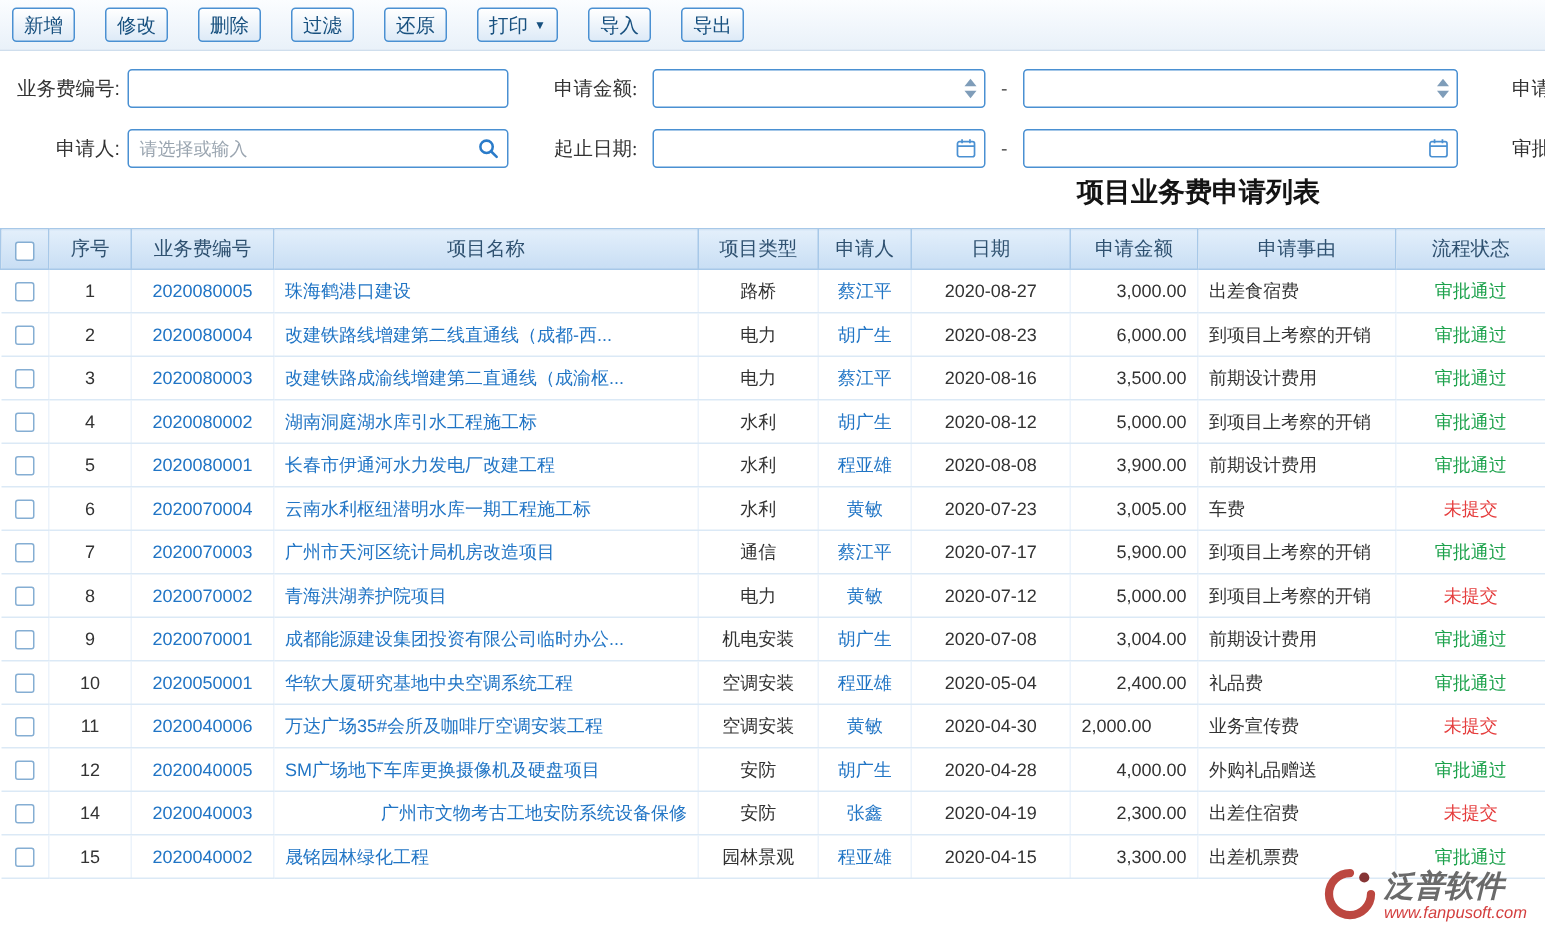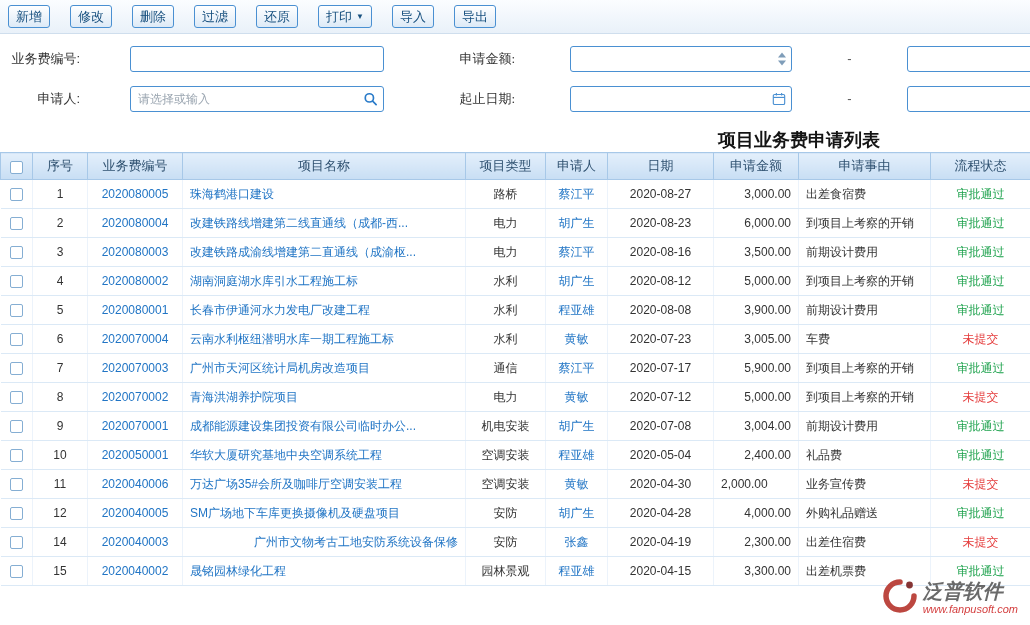--- a/index.html
+++ b/index.html
@@ -32,21 +32,21 @@
     display:flex; align-items:center; gap:4px;
     cursor:pointer; white-space:nowrap;
   }
   .caret { font-size:8px; color:#17507f; line-height:1; }
 
   
   .filters { padding-top:11px; background:#fff; }
   .filter-row {
     display:flex; align-items:center;
     height:27px; margin-bottom:13px;
-    white-space:nowrap; overflow:hidden;gap:45px;
+    white-space:nowrap; overflow:hidden;
   }
   .filter-row.last { margin-bottom:4px; }
   .flabel { font-size:13px; color:#333; }
   .l1 { flex:0 0 85px; text-align:right; padding-right:5px; }
   .l2 { flex:0 0 86px; margin-left:10px; text-align:right; padding-right:10px;font-family:Liberation Serif, serif; }
   .cutlabel { flex:0 0 auto; margin-left:36px; }
   .input {
     height:26px; border:1px solid var(--accent,#4a90d2);
     border-radius:3px; font-size:12px; padding:0 7px;
     color:#333; outline:none; font-family:inherit; background:#fff;
@@ -59,21 +59,21 @@
   .ficon { position:absolute; right:6px; top:50%; transform:translateY(-50%); display:flex; cursor:pointer; }
   .spin {
     position:absolute; right:6px; top:50%; transform:translateY(-50%);
     display:flex; flex-direction:column; gap:3px; cursor:pointer;
   }
   .spin .up { width:0; height:0; border-left:4px solid transparent; border-right:4px solid transparent; border-bottom:5px solid #7f9db9; }
   .spin .dn { width:0; height:0; border-left:4px solid transparent; border-right:4px solid transparent; border-top:5px solid #7f9db9; }
   .dash { flex:0 0 25px; text-align:center; color:#555; font-size:13px; }
 
   
-  .title-wrap { height:36px; display:flex; align-items:flex-end; }
+  .title-wrap { height:36px; display:flex; align-items:flex-start; }
   .title-wrap h1 {
     font-size:18px; font-weight:bold; color:#141414;
     margin-left:auto; margin-right:150px;
   }
 
   
   .grid { width:1030px; border-collapse:collapse; table-layout:fixed; }
   .grid th {
     height:27px;
     background:linear-gradient(#e3effb,#c8def4);

